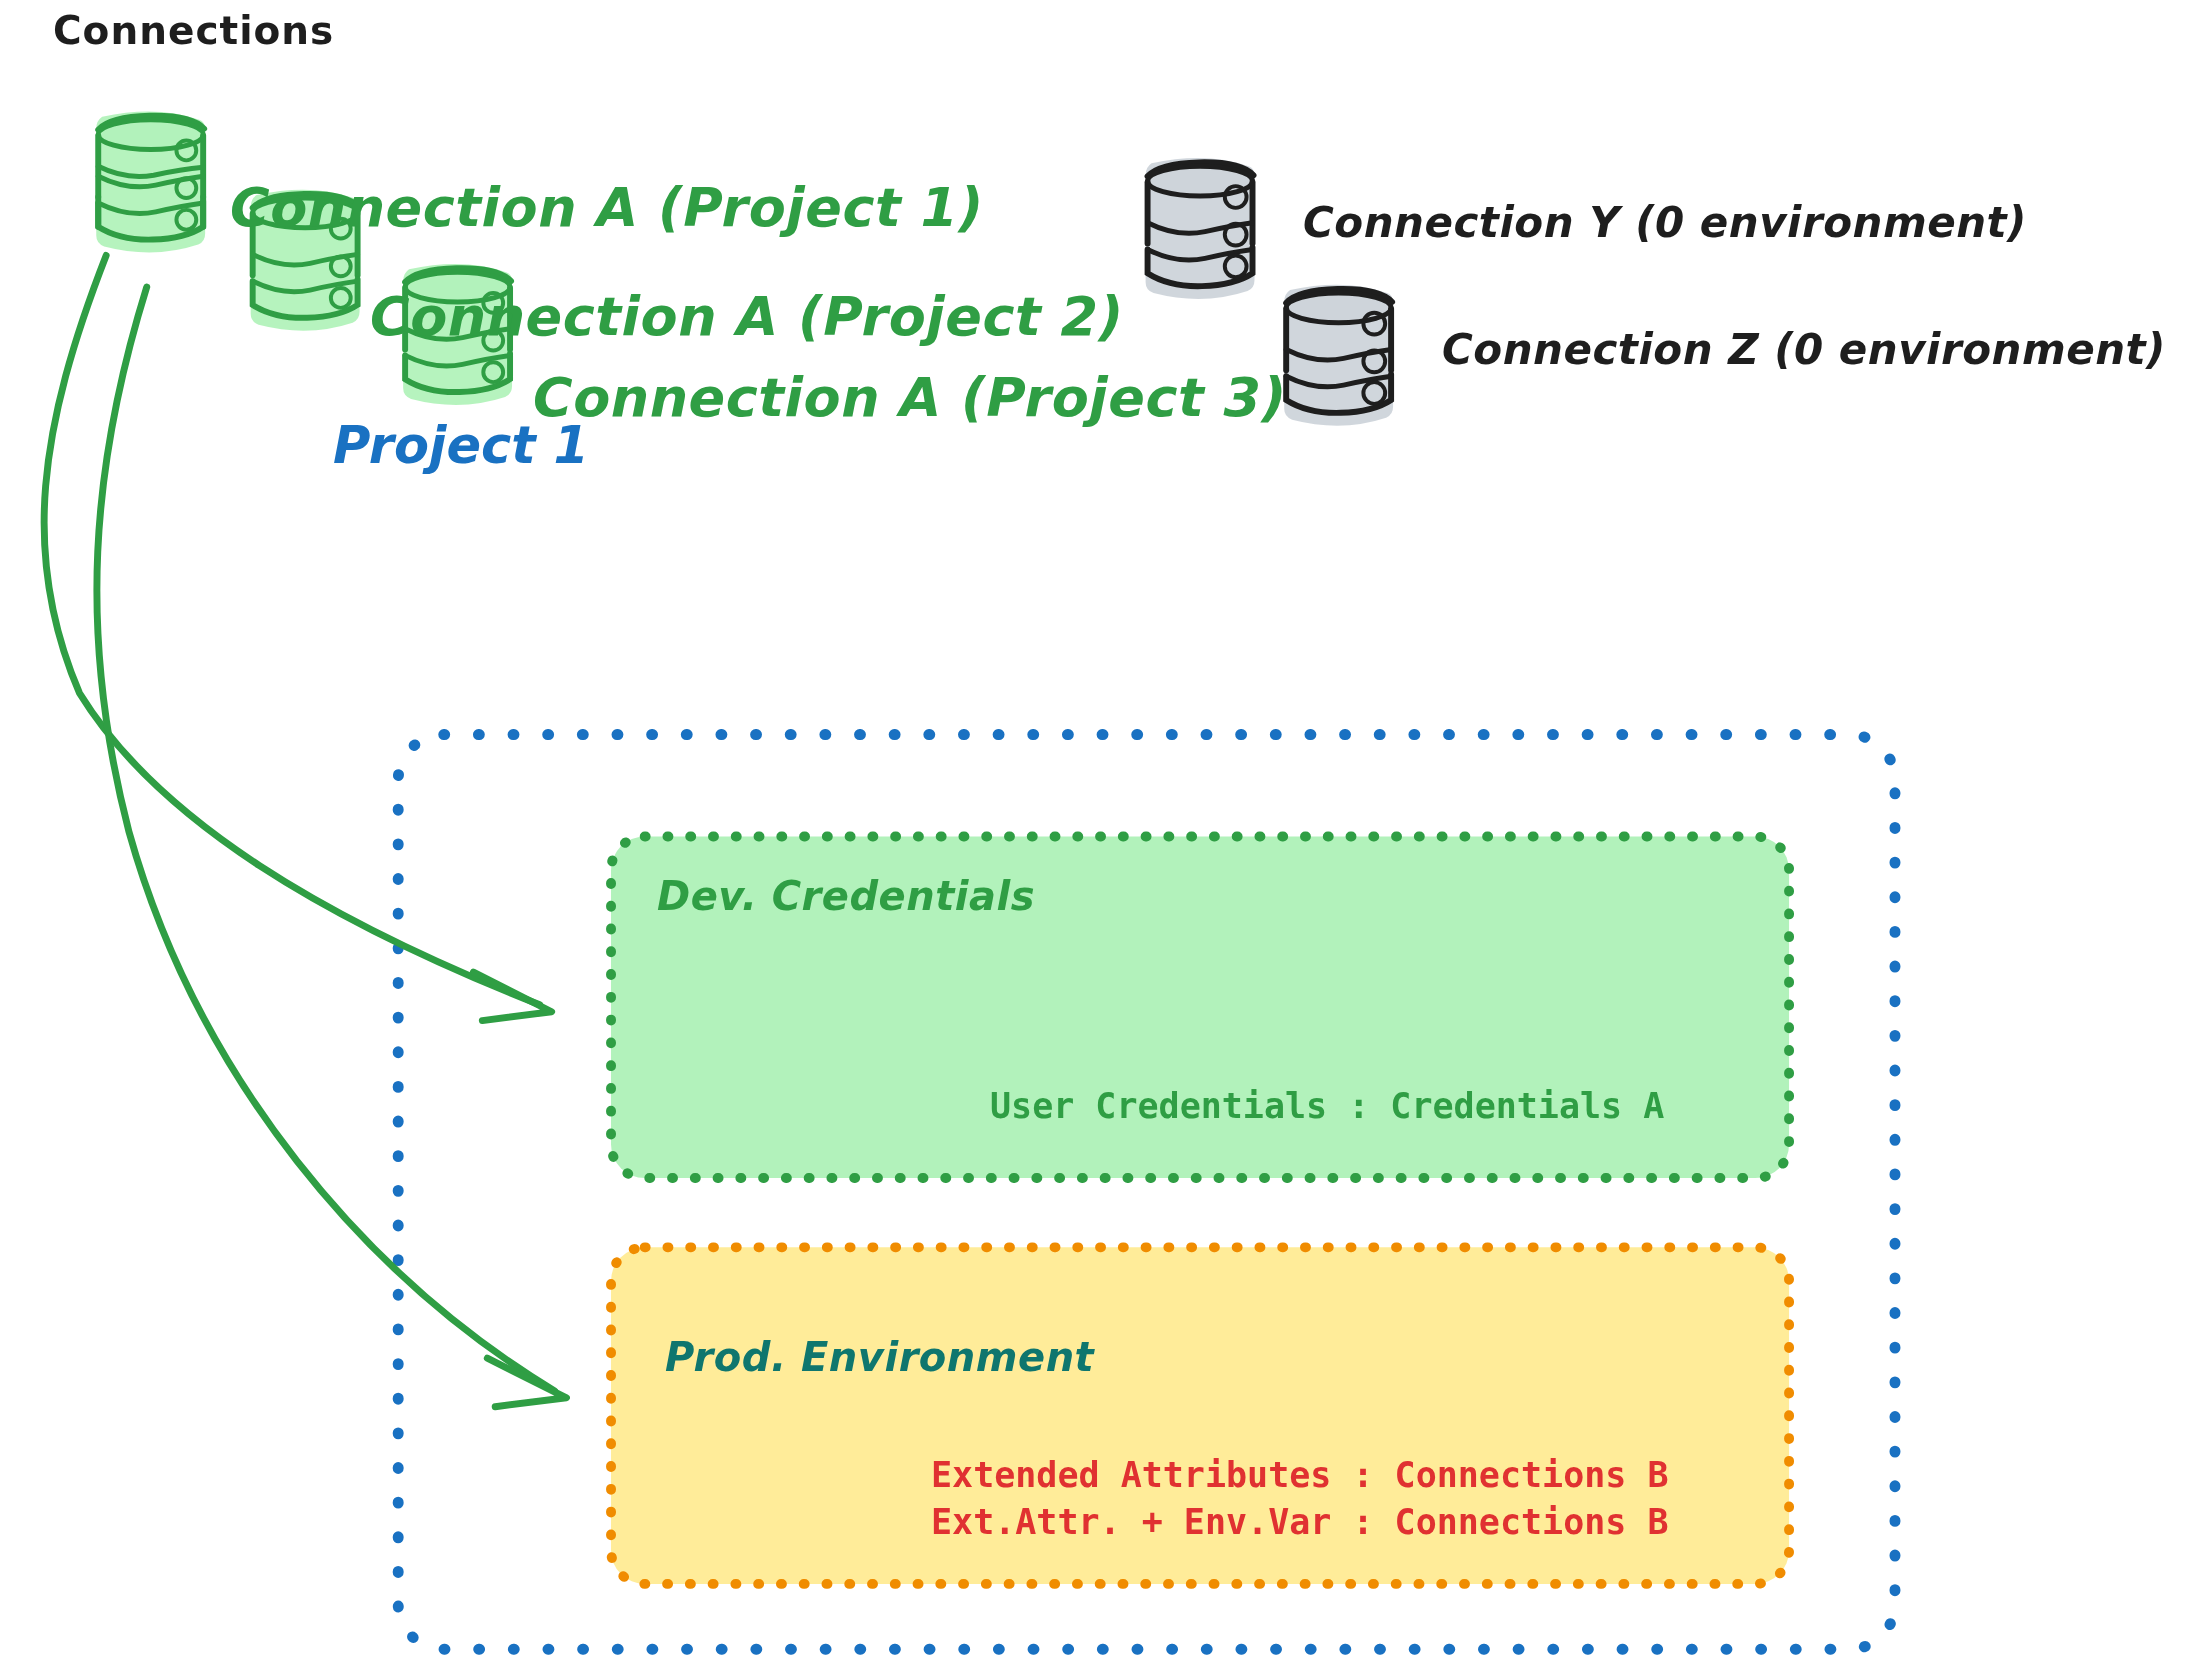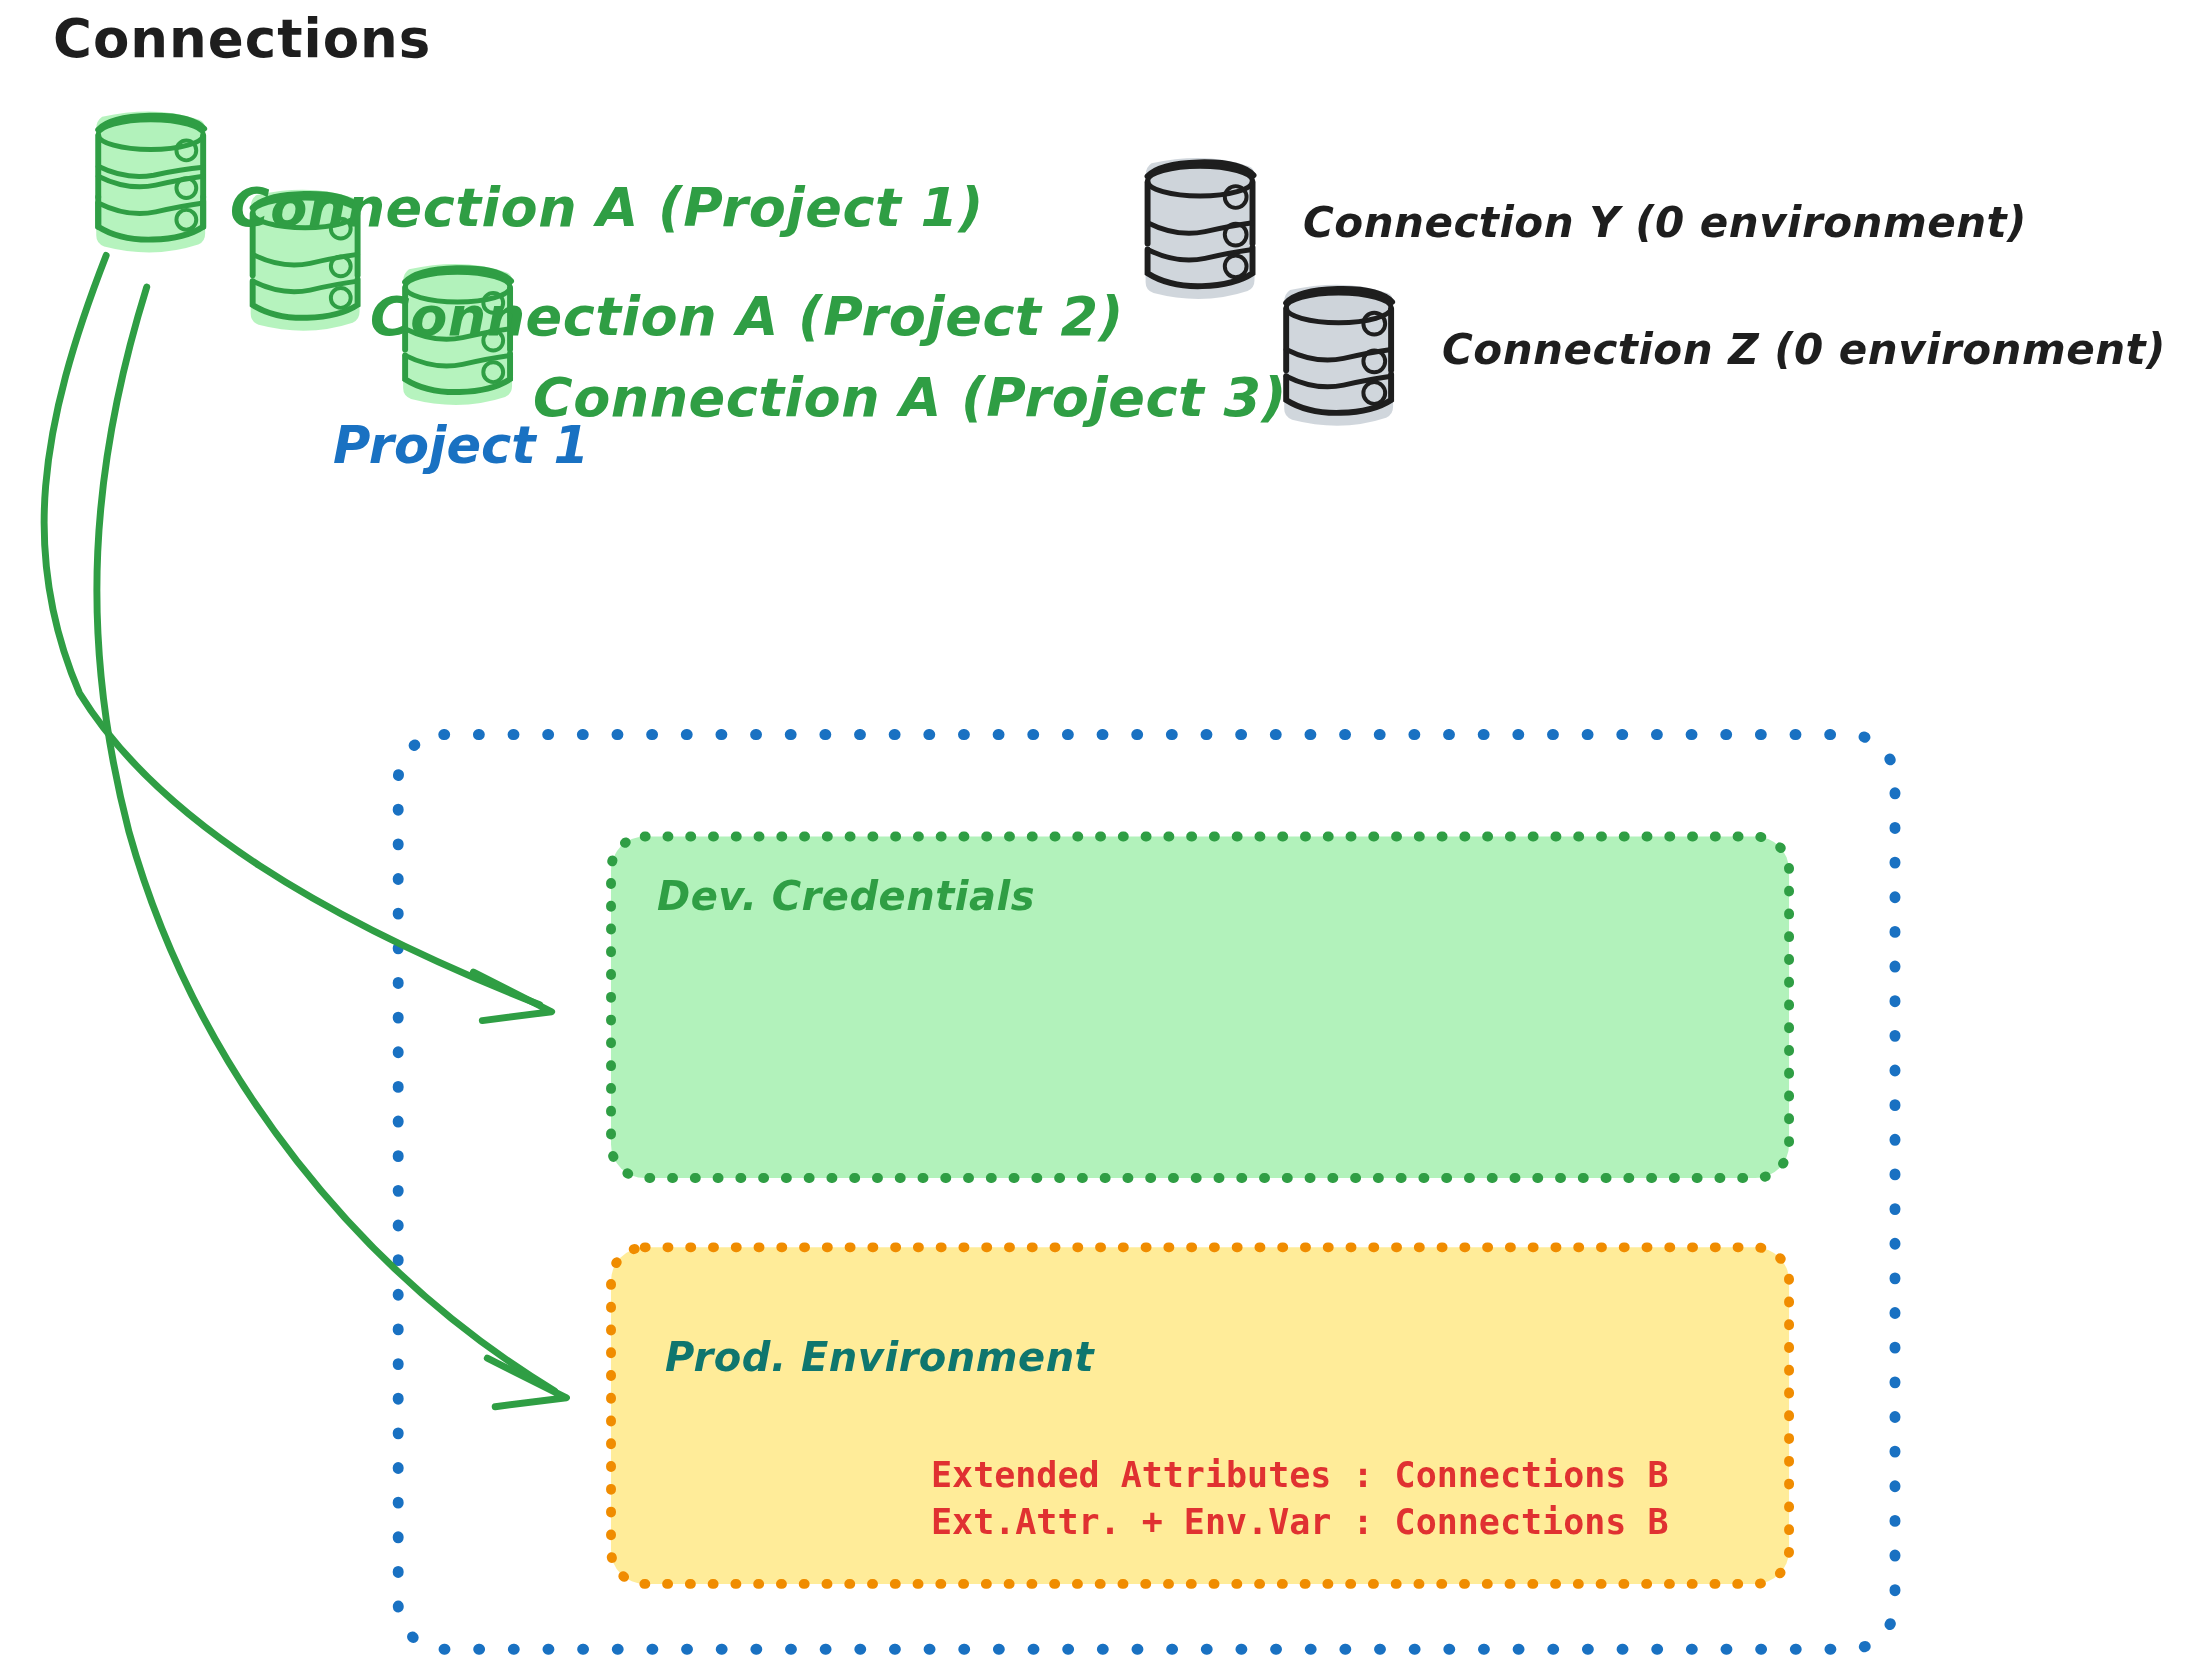--- a/index.html
+++ b/index.html
@@ -3,21 +3,21 @@
 <meta charset="utf-8">
 <style>
   html,body{margin:0;padding:0;background:#ffffff;}
   body{width:2212px;height:1674px;position:relative;overflow:hidden;
        font-family:"DejaVu Sans", sans-serif;}
   #stage{position:absolute;left:0;top:0;width:2212px;height:1674px;}
   svg#canvas{position:absolute;left:0;top:0;width:2212px;height:1674px;}
 
   
   .lbl{position:absolute;white-space:pre;}
-  #title-connections{left:53px;top:8px;font-size:53px;color:#1e1e1e;
+  #title-connections{left:53px;top:8px;font-size:39px;color:#1e1e1e;
      font-family:"DejaVu Sans",sans-serif;font-weight:600;letter-spacing:1px;}
 
   .conn-label{color:#2f9e44;font-size:54px;font-family:"DejaVu Sans",sans-serif;
      font-weight:600;font-style:italic;letter-spacing:0.5px;}
   .conn-label-gray{color:#1e1e1e;font-size:42px;font-family:"DejaVu Sans",sans-serif;
      font-weight:600;font-style:italic;letter-spacing:0.5px;margin-left:16px;}
 
   #project-title{left:333px;top:416px;font-size:51px;color:#1971c2;
      font-family:"DejaVu Sans",sans-serif;font-weight:600;font-style:italic;text-align:center;}
 
@@ -137,20 +137,21 @@
   <div class="lbl conn-label" style="left:533px;top:366px;">Connection A (Project 3)</div>
 
   <div class="lbl conn-label-gray" style="left:1287px;top:198px;">Connection Y (0 environment)</div>
 
   <div class="lbl conn-label-gray" style="left:1426px;top:325px;">Connection Z (0 environment)</div>
 
   <div class="lbl" id="project-title">Project 1</div>
 
   <div class="lbl env-title" id="dev-title" style="left:657px;top:873px;">Dev. Credentials</div>
 
+  <div class="lbl env-row" style="left:990px;top:1086px;color:#2f9e44;">User Credentials : Credentials A</div>
 
   <div class="lbl env-title" id="prod-title" style="left:665px;top:1294px;">Prod. Environment</div>
 
   <div class="lbl env-row" style="left:931px;top:1455px;color:#e03131;">Extended Attributes : Connections B</div>
 
   <div class="lbl env-row" style="left:931px;top:1502px;color:#e03131;">Ext.Attr. + Env.Var : Connections B</div>
 
 </div>
 
 

